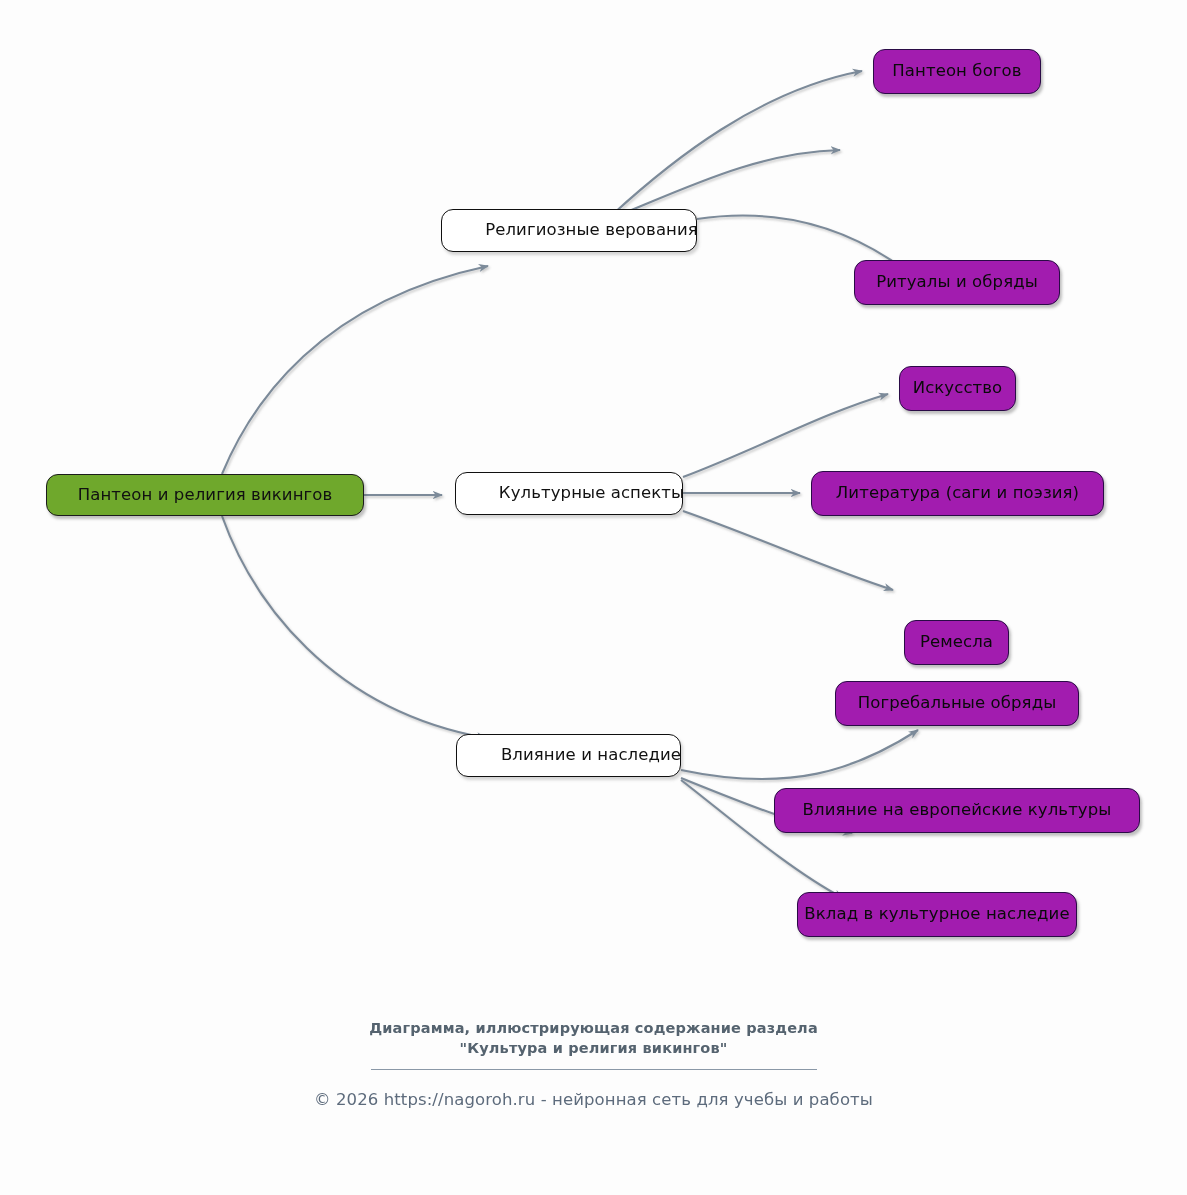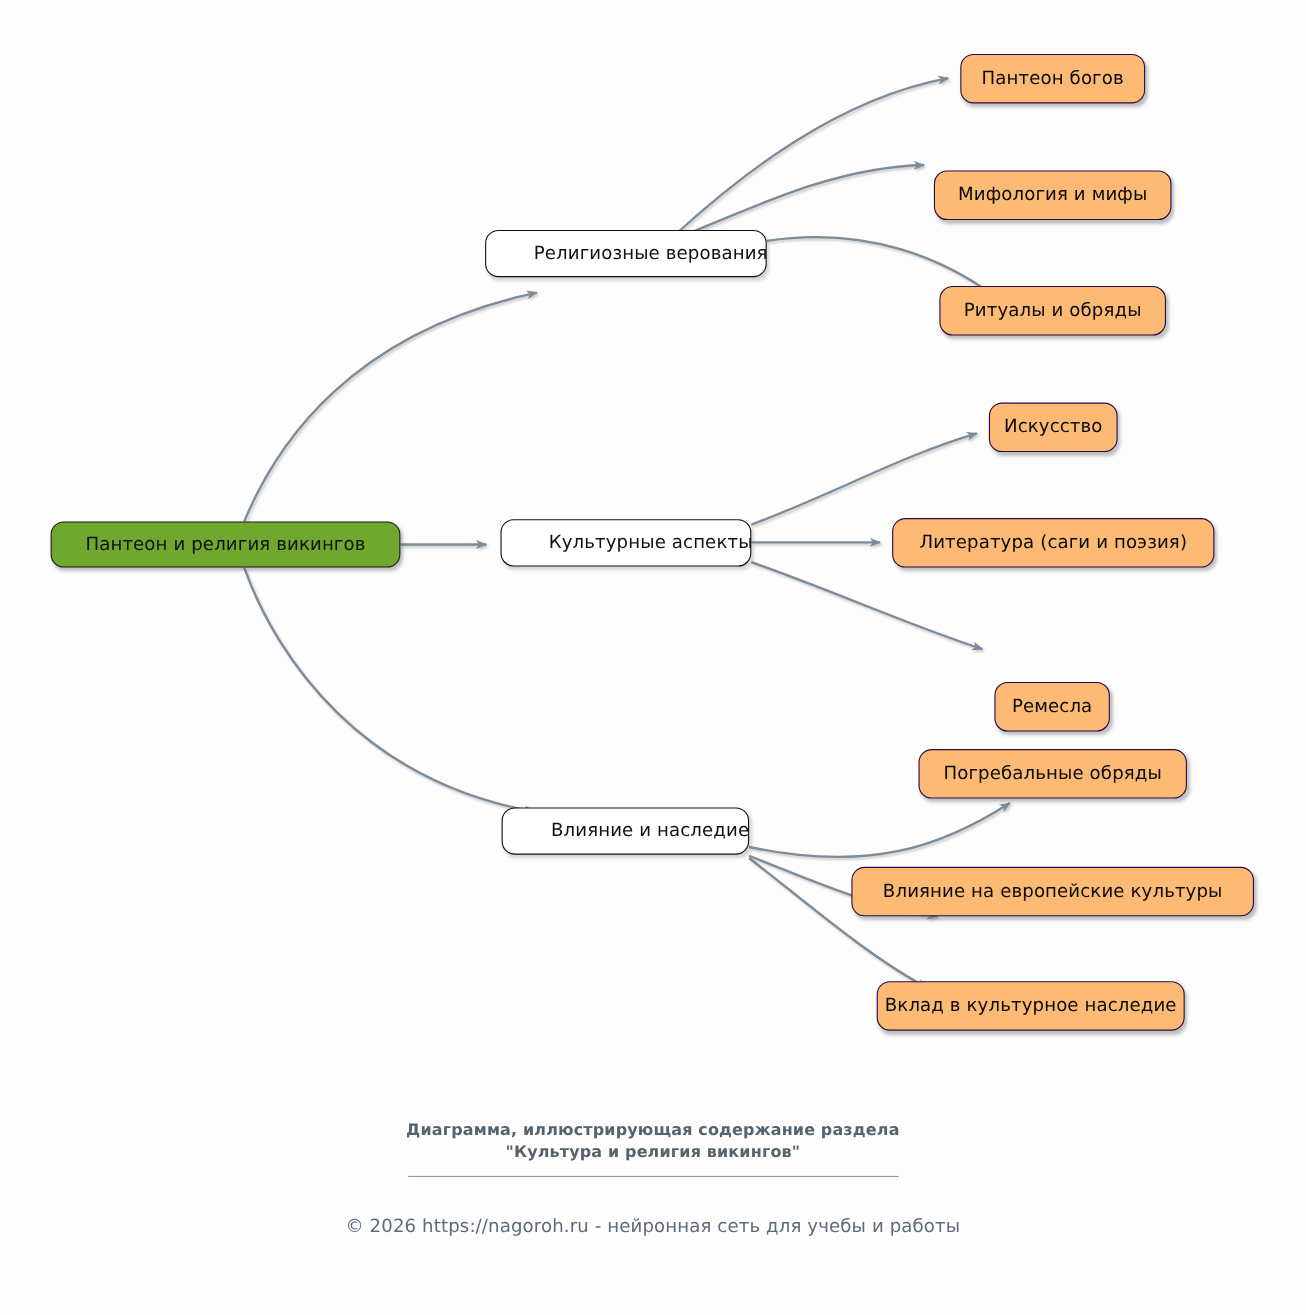--- a/index.html
+++ b/index.html
@@ -46,21 +46,21 @@
     background: #6fa82c;
     border: 1.3px solid #1c1c1c;
   }
   .node-branch {
     background: #ffffff;
     border: 1.4px solid #101010;
     box-shadow: 2px 3px 3px rgba(120,120,120,0.30);
     padding-left: 45px;
   }
   .node-leaf {
-    background: #fdba74;
+    background: #a21caf;
     border: 1.4px solid #2a0b46;
     color: #0a0a0a;
   }
   #footer {
     position: absolute;
     left: 0;
     top: 1018px;
     width: 1187px;
     text-align: center;
   }
@@ -73,21 +73,21 @@
     font-family: "DejaVu Sans", sans-serif;
   }
   .caption-line2 { display: block; }
   .sep {
     width: 446px;
     height: 0;
     margin: 11px auto 0 auto;
     border-top: 1.2px solid #8a98a7;
   }
   .copyright {
-    margin-top: 35px;
+    margin-top: 20px;
     font-size: 16.5px;
     color: #5d6b7c;
     letter-spacing: 0.1px;
     font-family: "DejaVu Sans", sans-serif;
   }
 </style>
 </head>
 <body>
 
 <div id="canvas">
@@ -127,23 +127,20 @@
   <div class="node node-root" style="left:46px; top:474px; width:318px; height:42px;">
     <span>Пантеон и религия викингов</span>
   </div>
 
   <div class="node node-branch" style="left:441px; top:209px; width:256px; height:43px;">
     <span>Религиозные верования</span>
   </div>
   <div class="node node-leaf" style="left:873px; top:49px; width:168px; height:45px;">
     <span>Пантеон богов</span>
   </div>
-  <div class="node node-leaf" style="left:849px; top:155px; width:216px; height:45px;">
-    <span>Мифология и мифы</span>
-  </div>
   <div class="node node-leaf" style="left:854px; top:260px; width:206px; height:45px;">
     <span>Ритуалы и обряды</span>
   </div>
 
   <div class="node node-branch" style="left:455px; top:472px; width:228px; height:43px;">
     <span>Культурные аспекты</span>
   </div>
   <div class="node node-leaf" style="left:899px; top:366px; width:117px; height:45px;">
     <span>Искусство</span>
   </div>

